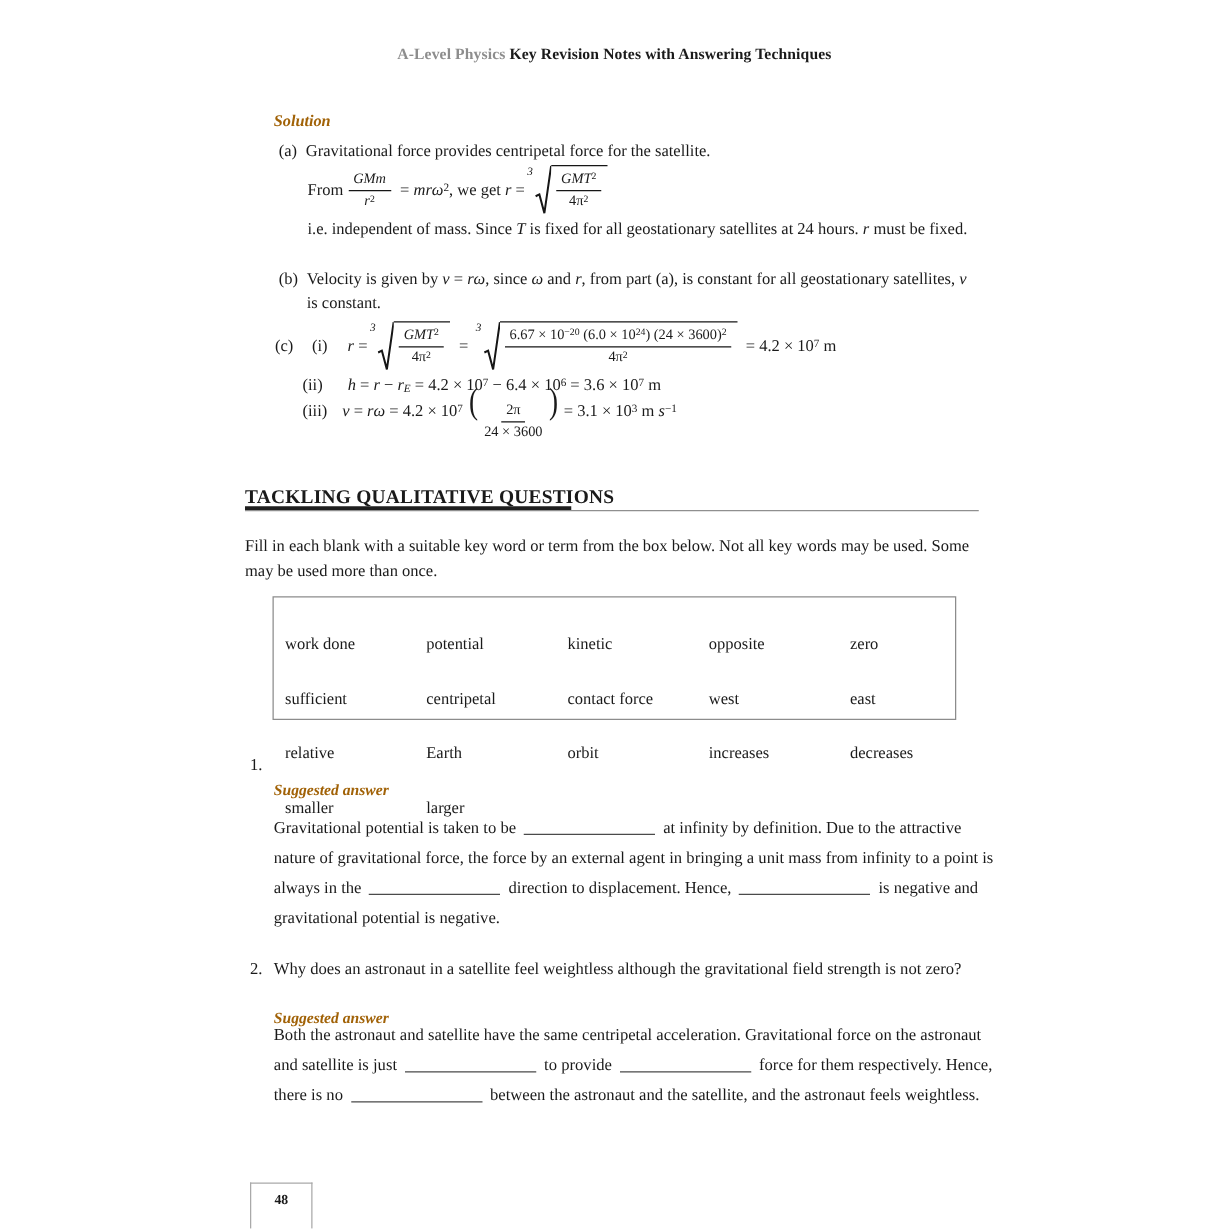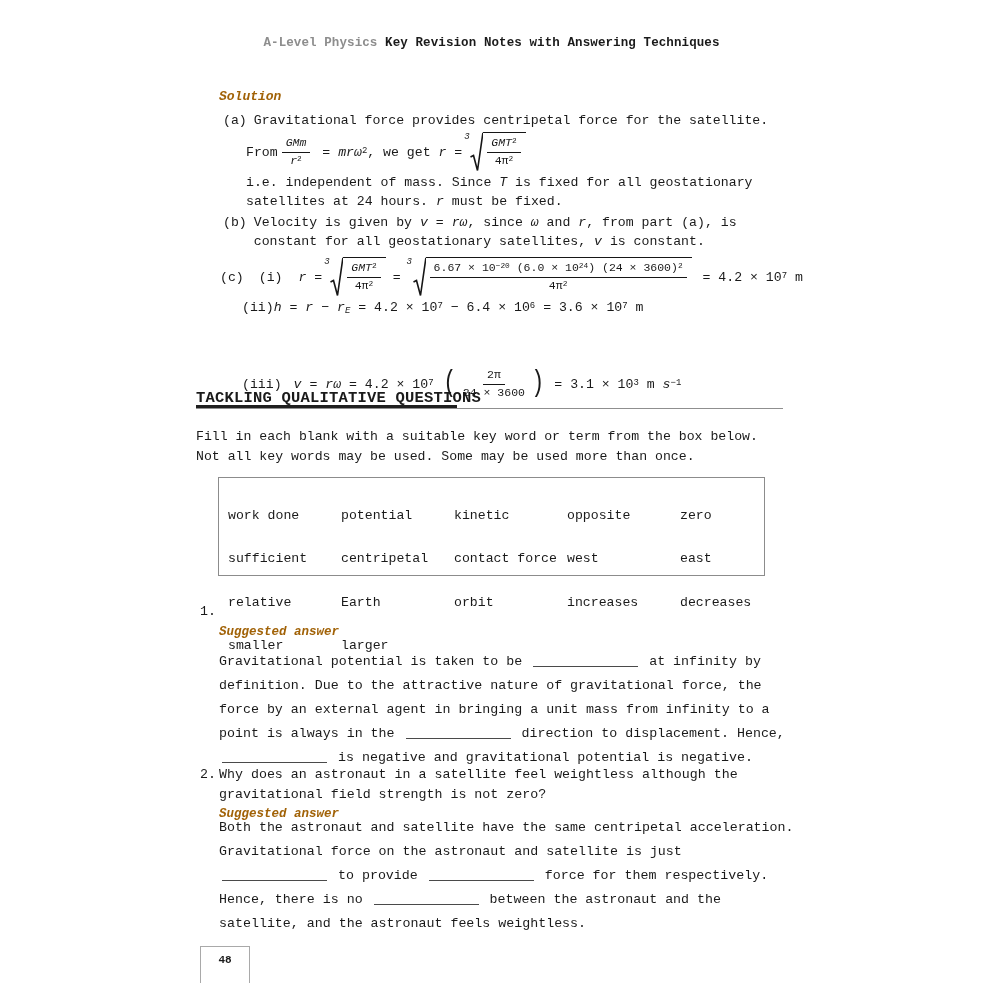--- a/index.html
+++ b/index.html
@@ -1,17 +1,17 @@
 <!DOCTYPE html>
 <html><head>
 <meta charset="utf-8">
 <style>
   html,body{margin:0;padding:0;background:#fff;}
   .page{position:relative;width:983px;height:983px;background:#ffffff;overflow:hidden;
-        color:#1a1a1a;font-family:Liberation Mono, monospace;}
+        color:#1a1a1a;font-family:Liberation Serif, serif;}
 
   
   .header{position:absolute;top:36px;left:0;width:100%;text-align:center;
           font-size:12.5px;font-weight:bold;letter-spacing:0.1px;}
   .brand{color:#8d8d8d;}
 
   
   .gray-label{font-style:italic;font-weight:bold;color:#a16207;font-size:12.5px;}
   .sol-label{position:absolute;top:89px;left:219px;font-size:13px;}
 
@@ -20,21 +20,21 @@
   .flexrow{display:flex;}
   .lblnum{flex:0 0 auto;margin-right:7px;}
 
   .row-a{position:absolute;top:111px;left:223px;width:556px;}
   .formula-from{position:absolute;top:133px;left:246px;height:38px;display:flex;align-items:center;font-size:13.2px;}
   .note-a{position:absolute;top:173px;left:246px;width:540px;}
   .row-b{position:absolute;top:213px;left:223px;width:558px;}
 
   .row-ci{position:absolute;top:255px;left:220px;height:44px;display:flex;align-items:center;font-size:13.2px;}
   .row-cii{position:absolute;top:300px;left:242px;display:flex;font-size:13.2px;}
-  .row-ciii{position:absolute;top:321px;left:242px;height:38px;display:flex;align-items:center;font-size:13.2px;margin-top:44px;}
+  .row-ciii{position:absolute;top:321px;left:242px;height:38px;display:flex;font-size:13.2px;}
 
   
   .seg-i{font-style:italic;}
   .seg-sup{font-size:0.68em;vertical-align:0.34em;line-height:0;}
   .seg-sub{font-size:0.68em;vertical-align:-0.22em;line-height:0;}
   .frac{display:inline-flex;flex-direction:column;align-items:center;text-align:center;
         font-size:11.5px;line-height:1.3;margin:0 4px;vertical-align:middle;}
   .fnum{border-bottom:1.2px solid #161616;padding:0 4px 1px;white-space:nowrap;}
   .fden{padding-top:1px;white-space:nowrap;}
   .root{display:inline-flex;align-items:stretch;position:relative;margin:0 3px 0 8px;}
@@ -146,21 +146,21 @@
         <span class="frac">
           <span class="fnum"><span>6.67 × 10</span><span class="seg-sup">−20</span><span> (6.0 × 10</span><span class="seg-sup">24</span><span>) (24 × 3600)</span><span class="seg-sup">2</span></span>
           <span class="fden"><span>4π</span><span class="seg-sup">2</span></span>
         </span>
       </span>
     </span>
     <span class="mtok"><span> = 4.2 × 10</span><span class="seg-sup">7</span><span> m</span></span>
   </div>
 
   <div class="row-cii">
-    <span class="mtok" style="margin-right:0;">(ii)</span>
+    <span class="mtok" style="margin-right:20px;">(ii)</span>
     <span><span class="seg-i">h</span><span> = </span><span class="seg-i">r</span><span> − </span><span class="seg-i">r</span><span class="seg-i seg-sub">E</span><span> = 4.2 × 10</span><span class="seg-sup">7</span><span> − 6.4 × 10</span><span class="seg-sup">6</span><span> = 3.6 × 10</span><span class="seg-sup">7</span><span> m</span></span>
   </div>
 
   <div class="row-ciii">
     <span class="mtok" style="margin-right:12px;">(iii)</span>
     <span class="mtok"><span class="seg-i">v</span><span> = </span><span class="seg-i">rω</span><span> = 4.2 × 10</span><span class="seg-sup">7</span><span> </span></span>
     <span class="bigp">(</span>
     <span class="frac">
       <span class="fnum"><span>2π</span></span>
       <span class="fden"><span>24 × 3600</span></span>

